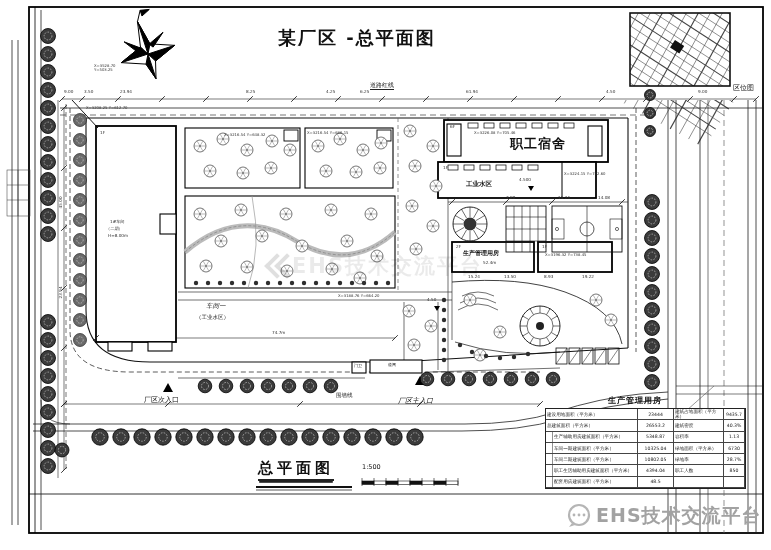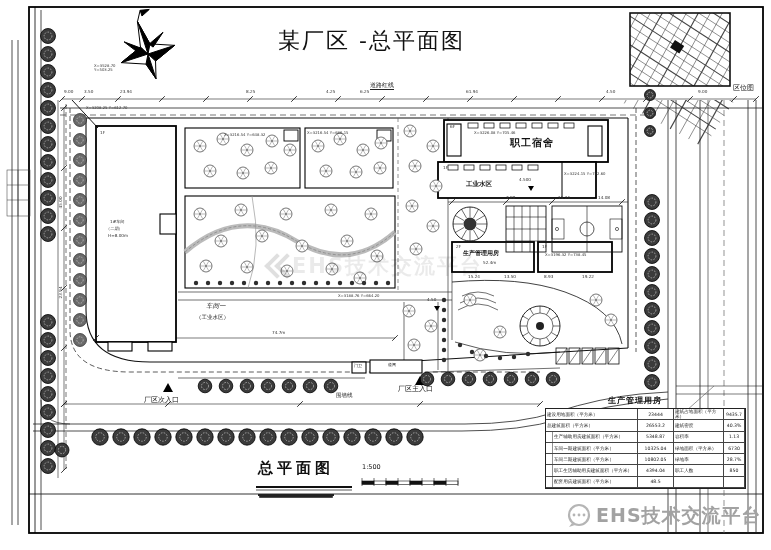--- a/index.html
+++ b/index.html
@@ -3,23 +3,23 @@
 <meta charset="utf-8">
 <style>
   html,body{margin:0;padding:0;background:#e8e8e8;}
   .canvas{position:relative;width:771px;height:550px;background:#ffffff;overflow:hidden;
           font-family:"DejaVu Sans","Liberation Sans",sans-serif;color:#1a1a1a;}
   svg{position:absolute;left:0;top:0;}
   .lbl{position:absolute;white-space:nowrap;line-height:1.15;color:#111;}
   .b{font-weight:bold;}
   .tiny{font-size:4.2px;color:#333;}
   .coord{font-size:3.8px;color:#333;}
-  .title{font-size:22px;font-weight:normal;letter-spacing:2px;}
+  .title{font-size:18px;font-weight:bold;letter-spacing:2px;}
   .plantitle{font-size:15px;font-weight:bold;letter-spacing:4px;border-bottom:2px solid #222;
-             box-shadow:0 3px 0 -1.2px #222;padding-bottom:17px;}
+             box-shadow:0 3px 0 -1.2px #222;padding-bottom:2px;}
   .ttable{position:absolute;left:545px;top:408px;width:199px;display:grid;
           grid-template-columns:92px 36px 50px 21px;grid-auto-rows:11.3px;
           border:1.2px solid #222;font-size:4.6px;background:#fff;}
   .ttable>div{border-right:.5px solid #444;border-bottom:.5px solid #444;
           padding:0 1px;display:flex;align-items:center;overflow:hidden;}
   .ttable>div.v{justify-content:center;}
   .ttable>div.ind{padding-left:8px;background-image:linear-gradient(#444,#444);
           background-size:.6px 100%;background-position:6px 0;background-repeat:no-repeat;}
   .grouplbl{position:absolute;left:546px;top:442px;font-size:4.2px;color:#333;
           writing-mode:vertical-rl;letter-spacing:2px;}
@@ -1144,29 +1144,29 @@
         <line x1="503.2" y1="204.8" x2="508.8" y2="199.2" stroke="#222" stroke-width="0.9"></line>
         <line x1="549.2" y1="204.8" x2="554.8" y2="199.2" stroke="#222" stroke-width="0.9"></line>
         <line x1="619.2" y1="204.8" x2="624.8" y2="199.2" stroke="#222" stroke-width="0.9"></line>
       </g>
 </svg>
 
 <div class="lbl title" style="left:278px;top:28px;">某厂区 -总平面图</div>
 <div class="lbl" style="left:733px;top:84px;font-size:7px;">区位图</div>
 <div class="lbl" style="left:370px;top:82px;font-size:6px;border-bottom:.6px solid #222;">道路红线</div>
 
-<div class="lbl b" style="left:510px;top:137px;font-size:10px;letter-spacing:1px;">职工宿舍</div>
+<div class="lbl b" style="left:510px;top:137px;font-size:13px;letter-spacing:1px;">职工宿舍</div>
 <div class="lbl b" style="left:466px;top:181px;font-size:6.5px;">工业水区</div>
 <div class="lbl b" style="left:463px;top:250px;font-size:6px;">生产管理用房</div>
 <div class="lbl tiny" style="left:483px;top:261px;">52.4m</div>
 <div class="lbl" style="left:206px;top:303px;font-size:6.5px;font-style:italic;">车间一</div>
 <div class="lbl" style="left:196px;top:314px;font-size:5.5px;">（工业水区）</div>
 <div class="lbl tiny" style="left:272px;top:331px;">74.7m</div>
 
-<div class="lbl" style="left:398px;top:385px;font-size:7px;">厂区主入口</div>
+<div class="lbl" style="left:398px;top:397px;font-size:7px;font-style:italic;">厂区主入口</div>
 <div class="lbl" style="left:144px;top:396px;font-size:7px;">厂区次入口</div>
 <div class="lbl" style="left:336px;top:392px;font-size:5.5px;">围墙线</div>
 <div class="lbl" style="left:354px;top:364px;font-size:4px;">门卫</div>
 <div class="lbl" style="left:388px;top:363px;font-size:4px;">道闸</div>
 
 <div class="lbl tiny" style="left:519px;top:178px;">4.500</div>
 <div class="lbl tiny" style="left:427px;top:298px;">4.50</div>
 
 <div class="lbl tiny" style="left:100px;top:131px;">1F</div>
 <div class="lbl tiny" style="left:110px;top:220px;">1#车间</div>

